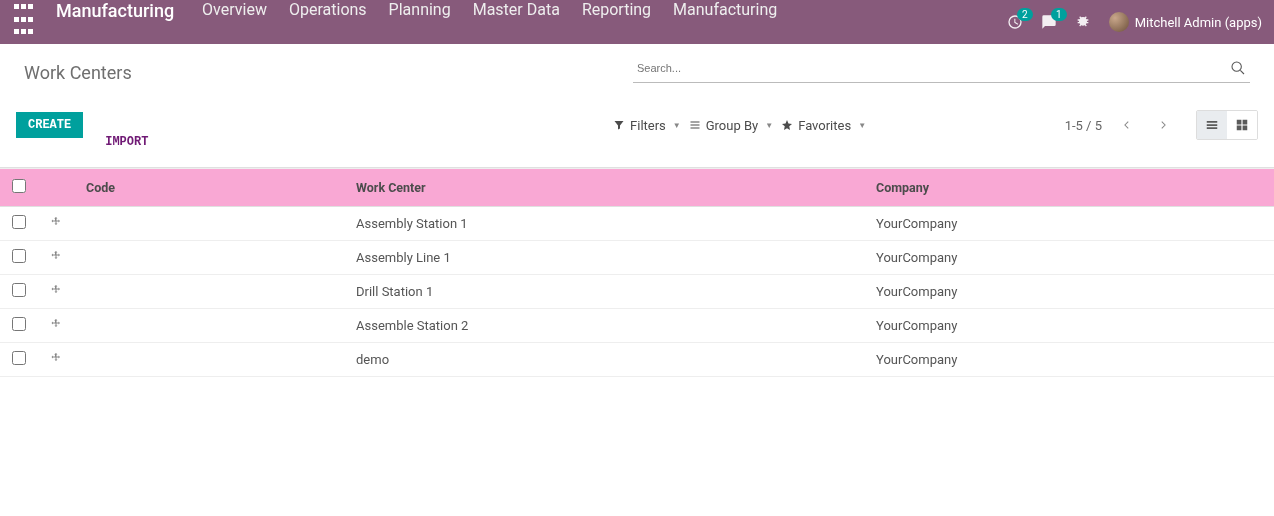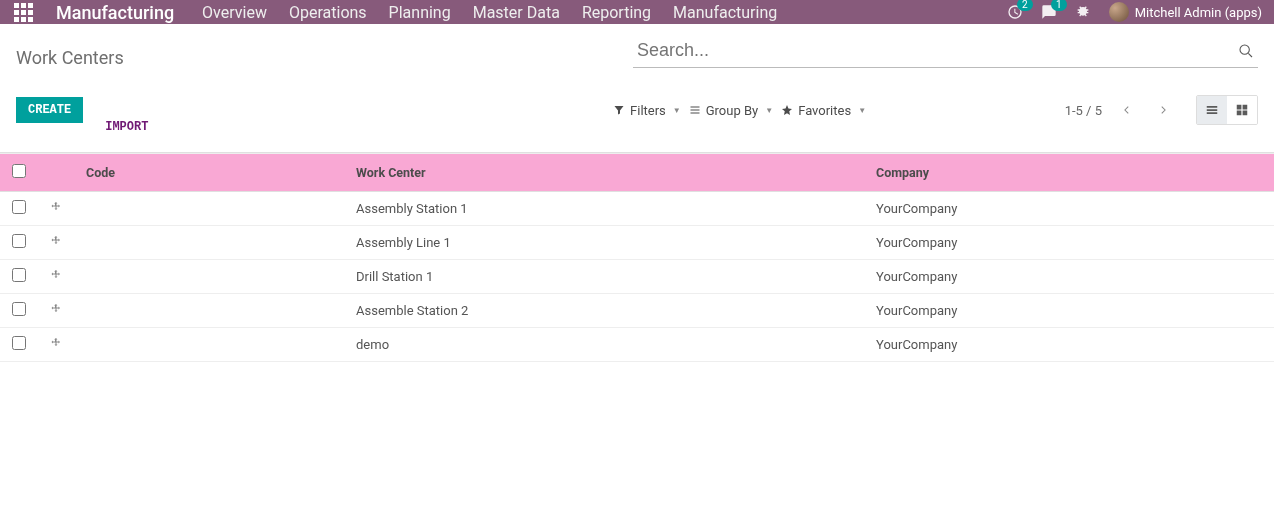--- a/index.html
+++ b/index.html
@@ -1,38 +1,38 @@
 <!DOCTYPE html>
 <html><head>
 <meta charset="utf-8">
 <style>
   * { box-sizing: border-box; margin: 0; padding: 0; }
   body { font-family: -apple-system, BlinkMacSystemFont, "Segoe UI", Roboto, "Helvetica Neue", Arial, sans-serif; font-size: 13px; color: #4c4c4c; background: #fff; }
   
   
-  .navbar { background: #875a7b; height: 24px; display: flex; align-items: center; padding: 0 12px; color: #fff; }
+  .navbar { background: #875a7b; height: 44px; display: flex; padding: 0 12px; color: #fff; }
   .apps-icon { width: 26px; display: flex; flex-wrap: wrap; gap: 2px; cursor: pointer; padding:4px 2px; }
   .apps-icon span { width: 5px; height: 5px; background: #fff; }
   .brand { font-size: 18px; font-weight: 500; margin: 0 28px 0 18px; color:#fff; }
   .menu { display: flex; gap: 22px; }
   .menu a { color: #eee; text-decoration: none; font-size: 16px; }
   .spacer { flex: 1; }
   .nav-right { display: flex; align-items: center; gap: 18px; }
   .badge-wrap { position: relative; display:flex; align-items:center; }
   .nav-ico { width:16px; height:16px; fill:#fff; opacity:.9;}
   .badge { position:absolute; top:-6px; right:-10px; background:#00a09d; color:#fff; font-size:10px; border-radius:8px; padding:1px 5px; min-width:14px; text-align:center; }
   .avatar { width:20px; height:20px; border-radius:50%; background:radial-gradient(circle at 30% 30%, #c9a78b, #6b4f39); display:inline-block; margin-right:6px;}
   .user { display:flex; align-items:center; color:#fff; font-size:13px; }
 
   
   .cp { display:flex; flex-direction:column; border-bottom:1px solid #e0e0e0; }
-  .cp-top { display:flex; align-items:flex-end; padding:12px 16px 4px; gap:0; }
+  .cp-top { display:flex; align-items:flex-end; padding:12px 24px 4px; gap:0; }
   .breadcrumb { font-size:18px; color:#6f6f6f; flex:1; padding-top:6px;}
   .search-wrap { flex:1; display:flex; align-items:center; border-bottom:1px solid #bbb; padding:4px 4px 6px; max-width:640px; margin-left:auto;}
-  .search-wrap input { flex:1; border:none; outline:none; font-size:18px; color:#15803d; }
+  .search-wrap input { flex:1; border:none; outline:none; font-size:11px; color:#15803d; }
   .search-ico { width:16px; height:16px; stroke:#555; fill:none; stroke-width:1.6; margin-left:6px;}
   
   .cp-bottom { display:flex; align-items:center; padding:8px 16px 12px; }
   .btn { border:none; padding:6px 12px; font-size:12px; font-weight:600; cursor:pointer; text-transform:uppercase;font-family:Liberation Mono, monospace;}
   .btn-primary { background:#00a09d; color:#fff; }
   .btn-link { background:transparent; color:#701a75; margin-left:10px;margin-top:34px;}
   
   .search-options { margin-left:auto; margin-right:auto; padding-left:280px; display:flex; gap:8px; align-items:center; color:#4c4c4c;}
   .so { display:flex; align-items:center; gap:5px; cursor:pointer; font-size:13px;}
   .so .caret { font-size:8px; color:#888; margin-left:2px;}

